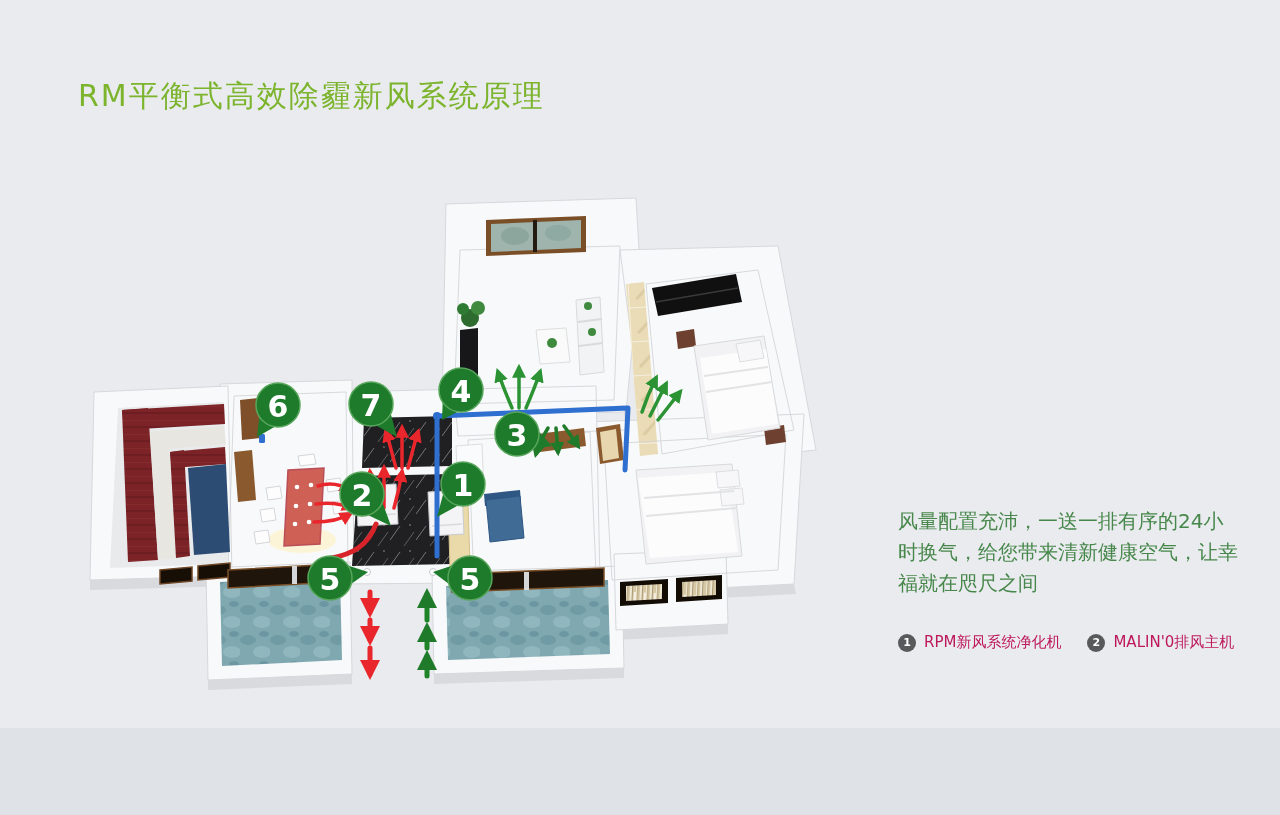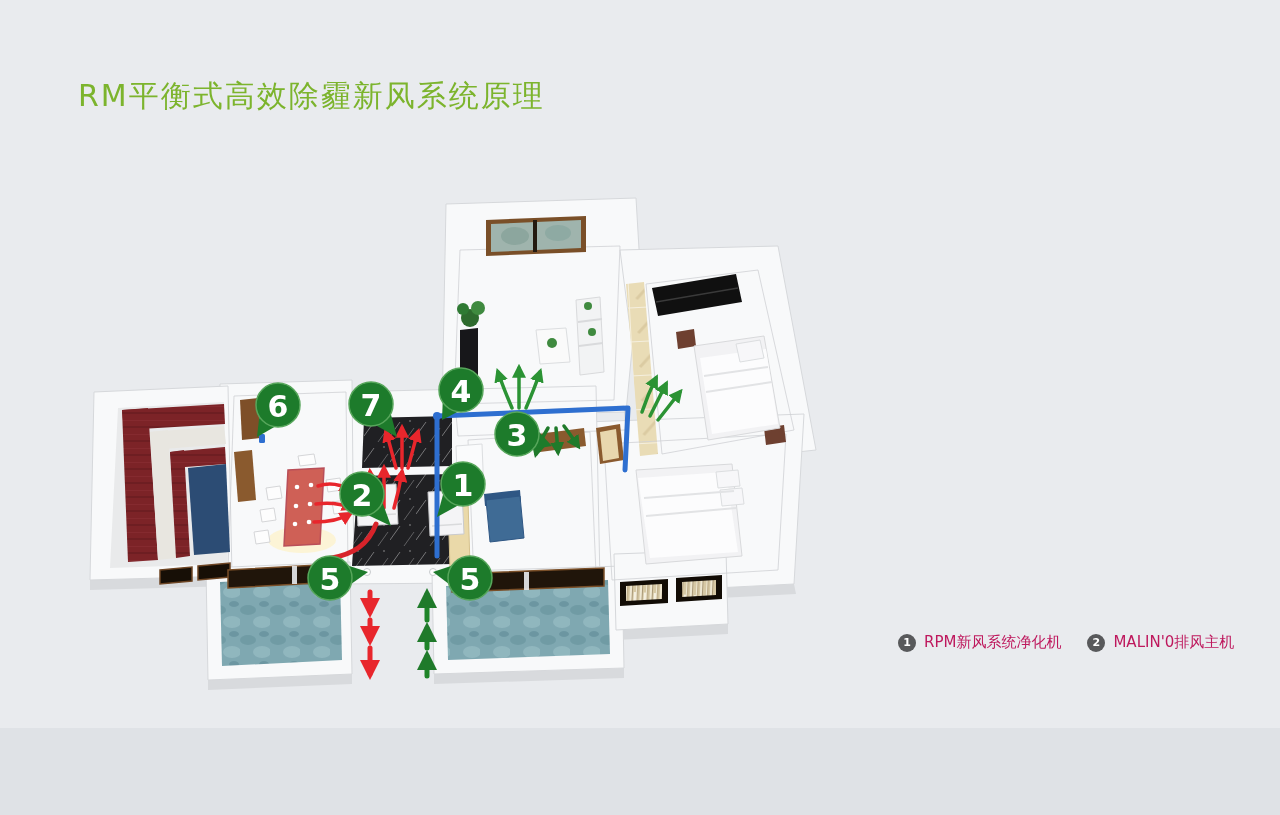--- a/index.html
+++ b/index.html
@@ -290,20 +290,23 @@
           <text x="278" y="406" class="pin-num">6</text>
         </g>
         <g>
           <path d="M373.36883462201394,424.10090103785274 L397,437 L389.98856514564505,411.0065678980222 Z" fill="#1d7b2b"></path>
           <circle cx="371" cy="404" r="22" fill="#1d7b2b" stroke="#57a65b" stroke-width="1.5"></circle>
           <text x="371" y="405" class="pin-num">7</text>
         </g>
       </g>
   </svg>
 
+  <div class="description">风量配置充沛，一送一排有序的24小
+时换气，给您带来清新健康空气，让幸
+福就在咫尺之间</div>
 
   <div class="legend">
     <div class="legend-item">
       <span class="legend-circle">1</span>
       <span class="legend-label">RPM新风系统净化机</span>
     </div>
     <div class="legend-item">
       <span class="legend-circle">2</span>
       <span class="legend-label">MALIN'0排风主机</span>
     </div>

